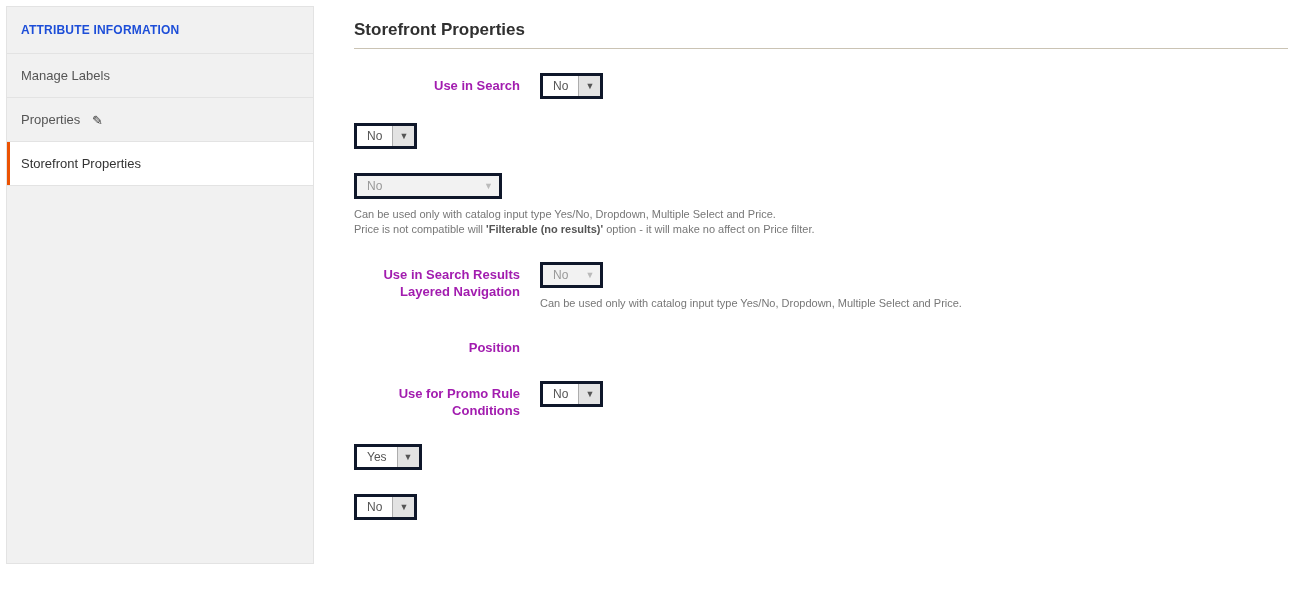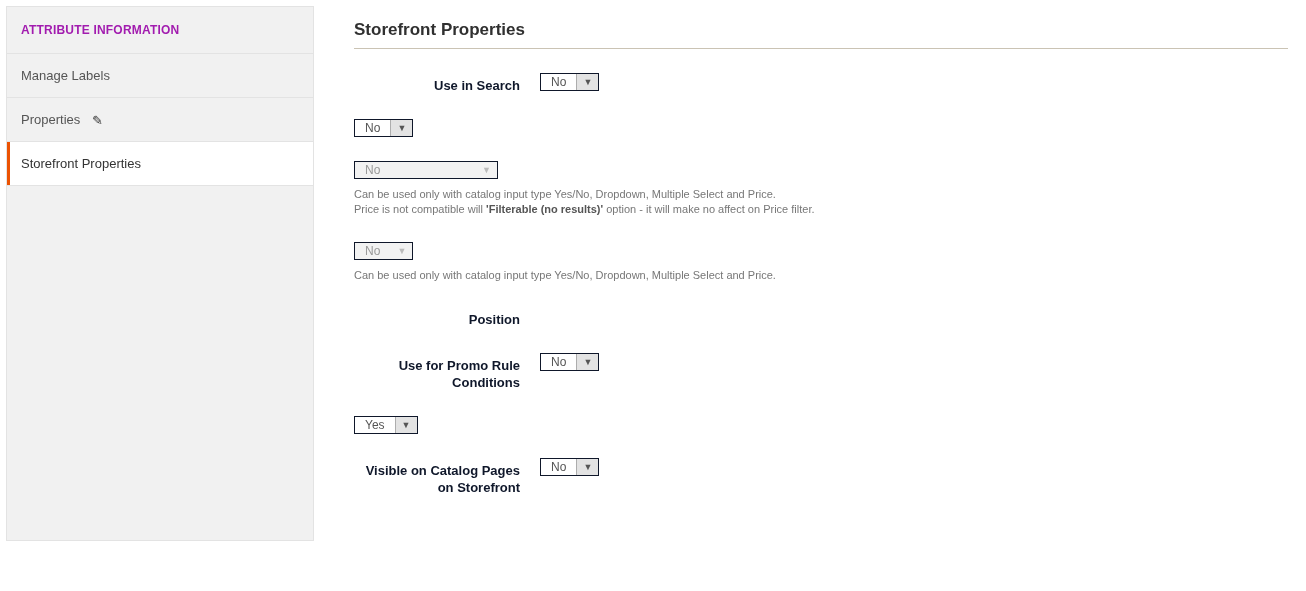--- a/index.html
+++ b/index.html
@@ -18,21 +18,21 @@
     width: 308px;
     flex: 0 0 308px;
     background: #f1f1f1;
     border: 1px solid #e3e3e3;
     margin: 6px 0 0 6px;
   }
   .sidebar-header {
     font-weight: 700;
     text-transform: uppercase;
     font-size: 12px;
-    color: #a21caf;
+    color: #1d4ed8;
     padding: 16px 14px;
     border-bottom: 1px solid #e3e3e3;
     letter-spacing: 0.2px;
   }
   .tab-list {
     list-style: none;
     margin: 0;
     padding: 0;
   }
   .tab-item {
@@ -78,34 +78,34 @@
     display: flex;
     align-items: flex-start;
     margin-bottom: 24px;
   }
   .field-label {
     width: 186px;
     flex: 0 0 186px;
     text-align: right;
     padding-right: 20px;
     font-size: 13px;
-    color: #0f172a;
+    color: #a21caf;
     font-weight: 600;
     line-height: 1.3;
     padding-top: 5px;
   }
   .field-control {
     flex: 1;
   }
   .select {
     display: inline-flex;
     align-items: stretch;
-    border: 1px solid #0f172a;
+    border: 3px solid #0f172a;
     background: #fff;
-    height: 18px;
+    height: 26px;
     font-size: 12px;
     color: #555;
     cursor: pointer;
   }
   .select .select-value {
     padding: 0 10px;
     display: flex;
     align-items: center;
     min-width: 32px;
   }
@@ -206,20 +206,21 @@
           <span class="select-arrow">▼</span>
         </div>
         <div class="note">
           <span>Can be used only with catalog input type Yes/No, Dropdown, Multiple Select and Price.</span><br>
           <span>Price is not compatible will </span><b>'Filterable (no results)'</b><span> option - it will make no affect on Price filter.</span>
         </div>
       </div>
     </div>
 
     <div class="field-row">
+      <div class="field-label">Use in Search Results Layered Navigation</div>
       <div class="field-control">
         <div class="select disabled">
           <span class="select-value">No</span>
           <span class="select-arrow">▼</span>
         </div>
         <div class="note">Can be used only with catalog input type Yes/No, Dropdown, Multiple Select and Price.</div>
       </div>
     </div>
 
     <div class="field-row">
@@ -239,21 +240,20 @@
     <div class="field-row">
       <div class="field-control">
         <div class="select">
           <span class="select-value">Yes</span>
           <span class="select-arrow">▼</span>
         </div>
       </div>
     </div>
 
     <div class="field-row">
-      <div class="field-label">Visible on Catalog Pages on Storefront</div>
       <div class="field-control">
         <div class="select">
           <span class="select-value">No</span>
           <span class="select-arrow">▼</span>
         </div>
       </div>
     </div>
 
   </main>
 </div>

